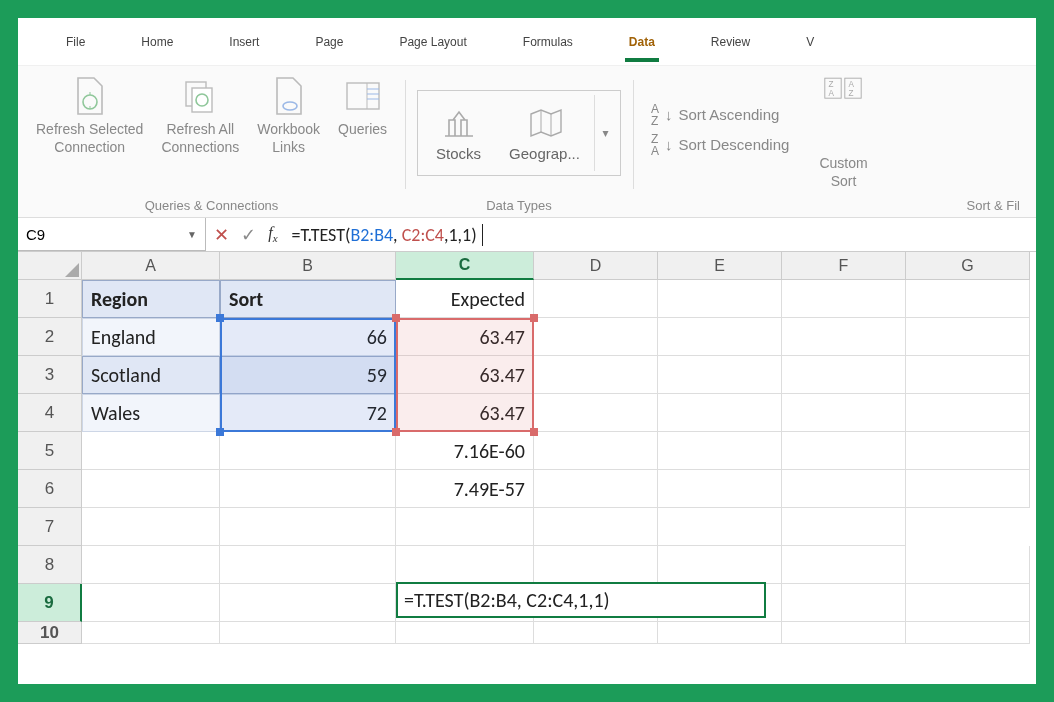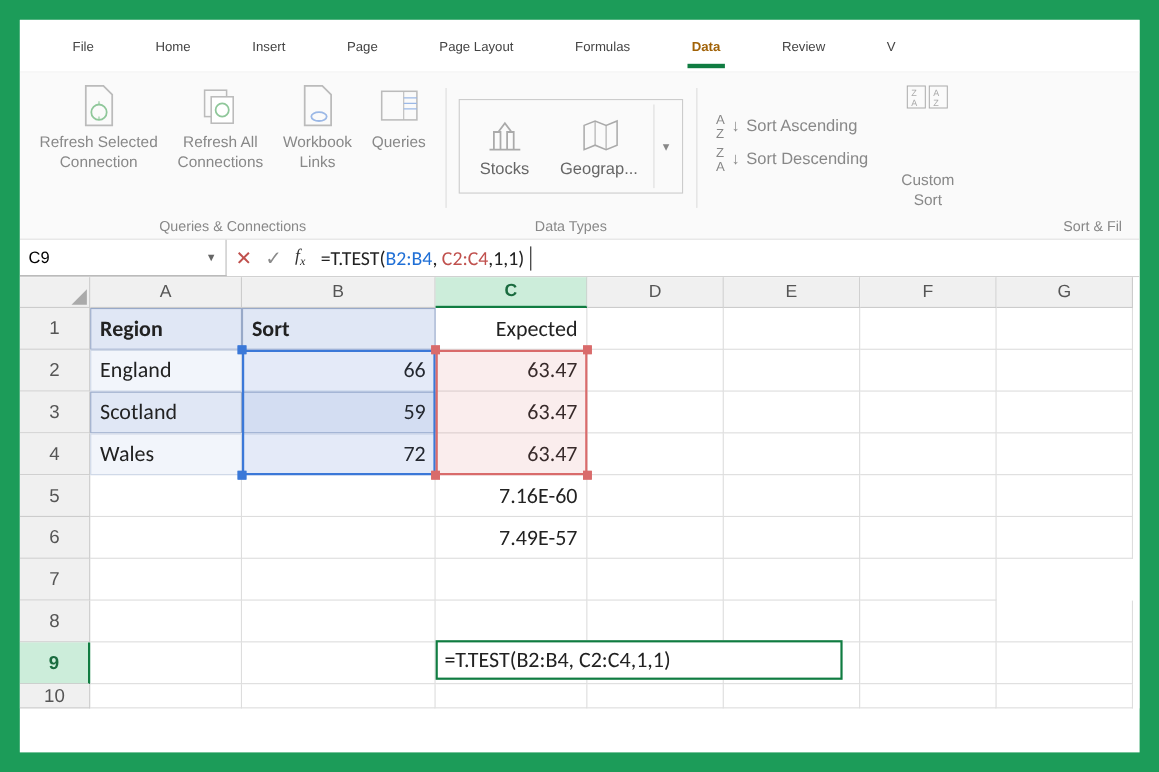--- a/index.html
+++ b/index.html
@@ -318,21 +318,21 @@
       <div class="row">
         <div class="rh sel">9</div>
         <div class="cell"></div>
         <div class="cell"></div>
         <div class="cell"></div>
         <div class="cell"></div>
         <div class="cell"></div>
         <div class="cell"></div>
         <div class="cell"></div>
       </div>
-      <div class="row" style="height:22px;">
+      <div class="row" style="height:22px;font-weight:bold;">
         <div class="rh">10</div>
         <div class="cell"></div>
         <div class="cell"></div>
         <div class="cell"></div>
         <div class="cell"></div>
         <div class="cell"></div>
         <div class="cell"></div>
         <div class="cell"></div>
       </div>
 

